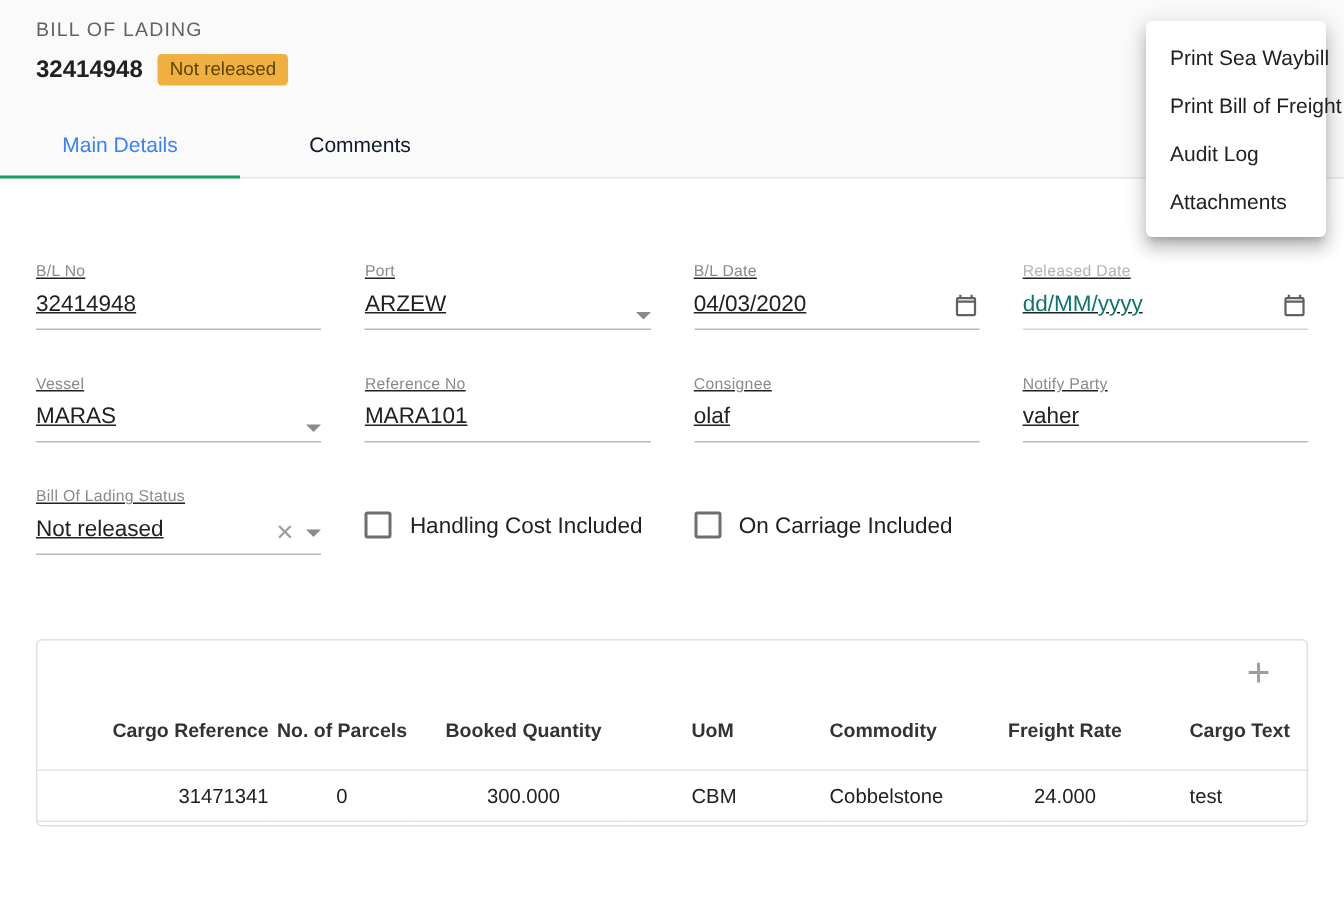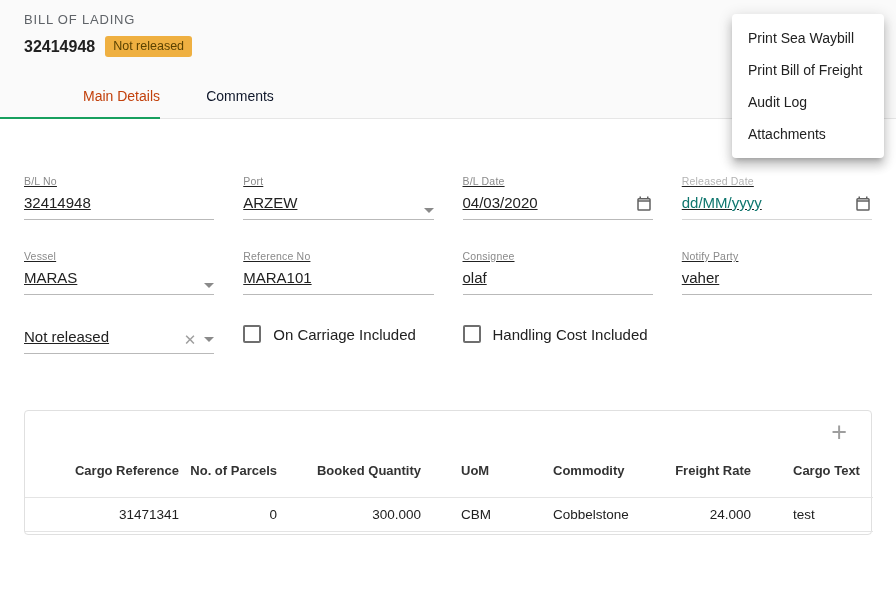--- a/index.html
+++ b/index.html
@@ -21,21 +21,21 @@
   .doc-number{font-size:16px;font-weight:700;color:#212121;}
   .badge{
     background:var(--badge-bg,#efb041);color:var(--badge-text,#5b4200);
     font-size:12.5px;padding:3px 8px;border-radius:3px;line-height:1.2;
   }
   .tabs{display:flex;margin:16px -24px 0;border-bottom:1px solid #e6e6e6;}
   .tab{
     width:160px;text-align:center;font-size:14px;color:#0f172a;
     padding:15px 0 14px;cursor:pointer;position:relative;
   }
-  .tab.active{color:#c2410c;text-align:right;}
+  .tab.active{color:#3b82f6;}
   .tab.active::after{
     content:"";position:absolute;left:0;right:0;bottom:-1px;height:2px;
     background:var(--accent-green,#17a05e);
   }
   
   .main{padding:56px 24px 0;}
   .form-grid{
     display:grid;grid-template-columns:repeat(4,1fr);
     column-gap:29px;row-gap:30px;align-items:end;
   }
@@ -67,27 +67,27 @@
     font-size:27px;font-weight:300;color:#9e9e9e;line-height:26px;cursor:pointer;
     background:none;border:none;font-family:"Liberation Sans",sans-serif;padding:0 2px;
   }
   table{width:100%;border-collapse:collapse;table-layout:fixed;}
   th{
     font-size:13px;font-weight:700;color:#333;line-height:20px;
     padding:14px 0 16px;vertical-align:middle;text-align:left;
   }
   td{font-size:13.5px;color:#212121;padding:9px 0;text-align:left;}
   tbody tr{border-top:1px solid #e4e4e4;border-bottom:1px solid #e4e4e4;}
-  .al-r{text-align:right;}
+  .al-r{text-align:center;}
   .pad-first{padding-left:24px;text-align:right;}
   .pad-gap{padding-left:40px;}
   .pad-gap2{padding-left:42px;}
   
   .menu{
-    position:absolute;top:14px;right:12px;width:152px;background:#fff;border-radius:4px;
+    position:absolute;top:14px;right:12px;width:120px;background:#fff;border-radius:4px;
     box-shadow:0 5px 5px -3px rgba(0,0,0,.2),0 8px 10px 1px rgba(0,0,0,.14),0 3px 14px 2px rgba(0,0,0,.12);
     padding:8px 0;z-index:10;
   }
   .menu-item{
     padding:8px 16px;font-size:14px;color:#212121;white-space:nowrap;cursor:pointer;
   }
 </style>
 </head>
 <body>
 
@@ -158,33 +158,34 @@
       <span class="value">olaf</span>
     </div>
     <div class="field">
       <label>Notify Party</label>
       <span class="value">vaher</span>
     </div>
   </div>
 
   <div class="form-grid" style="margin-top:30px;">
     <div class="field">
+      <label>Bill Of Lading Status</label>
       <span class="value">Not released</span>
       <span class="adorn">
         <span class="clear-icon">✕</span>
         <span class="chevron"></span>
       </span>
+    </div>
+    <div class="checkbox-row">
+      <span class="checkbox"></span>
+      <span class="checkbox-label">Handling Cost Included</span>
     </div>
     <div class="checkbox-row">
       <span class="checkbox"></span>
       <span class="checkbox-label">On Carriage Included</span>
-    </div>
-    <div class="checkbox-row">
-      <span class="checkbox"></span>
-      <span class="checkbox-label">Handling Cost Included</span>
     </div>
     <div></div>
   </div>
 
   <section class="card">
     <div class="card-toolbar">
       <button class="plus-btn">+</button>
     </div>
     <table>
       <colgroup>

